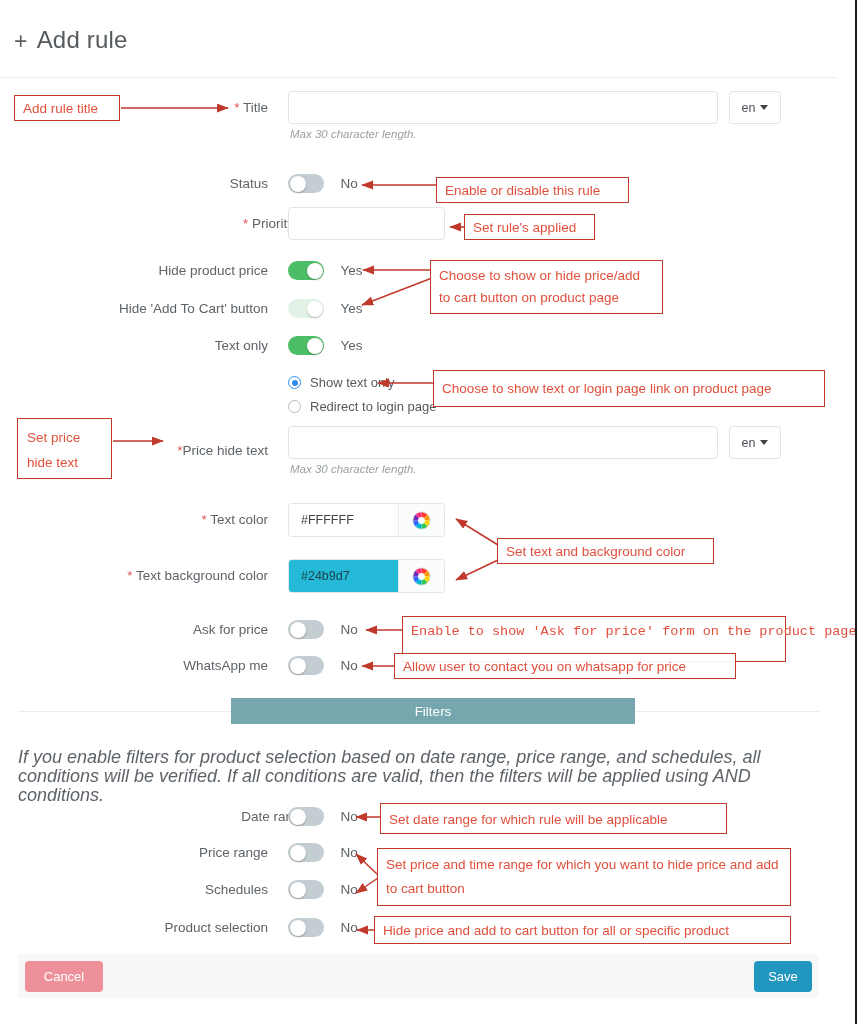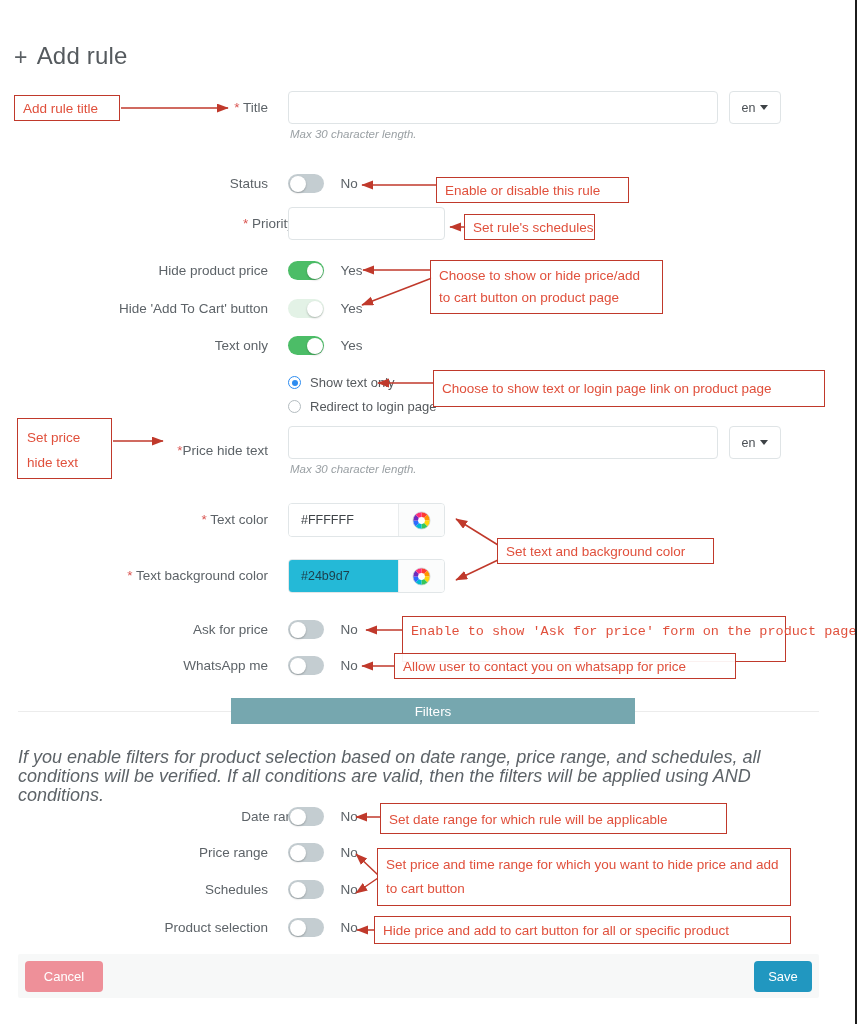--- a/index.html
+++ b/index.html
@@ -14,21 +14,21 @@
     height: 1024px;
     background: #ffffff;
     overflow: hidden;
     border-right: 2px solid #1c1c1c;
     box-sizing: border-box;
   }
 
   
   .header {
     position: absolute;
-    left: 0; top: 16px;
+    left: 0; top: 0;
     width: 837px;
     height: 78px;
     border-bottom: 1px solid #eceff1;
     box-sizing: border-box;
     background: #fff;
   }
   .header-title {
     position: absolute;
     left: 14px; top: 26px;
     font-size: 24px;
@@ -509,21 +509,21 @@
 
       <line x1="378" y1="875" x2="356" y2="854" stroke="#c0392b" stroke-width="1.5" marker-end="url(#ah)"></line>
 
       <line x1="378" y1="878" x2="356" y2="893" stroke="#c0392b" stroke-width="1.5" marker-end="url(#ah)"></line>
 
       <line x1="375" y1="930" x2="357" y2="930" stroke="#c0392b" stroke-width="1.5" marker-end="url(#ah)"></line>
     </svg>
 
     <div class="anno-box" style="left:14px;top:95px;width:106px;height:26px;">Add rule title</div>
     <div class="anno-box" style="left:436px;top:177px;width:193px;height:26px;">Enable or disable this rule</div>
-    <div class="anno-box" style="left:464px;top:214px;width:131px;height:26px;">Set rule's schedules</div>
+    <div class="anno-box" style="left:464px;top:214px;width:131px;height:26px;">Set rule's applied</div>
     <div class="anno-box wrap" style="left:430px;top:260px;width:233px;height:54px;line-height:22px;">Choose to show or hide price/add to cart button on product page</div>
     <div class="anno-box" style="left:433px;top:370px;width:392px;height:37px;padding-top:9px;">Choose to show text or login page link on product page</div>
     <div class="anno-box wrap" style="left:17px;top:418px;width:95px;height:61px;line-height:25px;padding:6px 9px;">Set price hide text</div>
     <div class="anno-box" style="left:497px;top:538px;width:217px;height:26px;">Set text and background color</div>
     <div class="anno-box" style="left:402px;top:616px;width:384px;height:46px;padding-top:6px;font-family:Liberation Mono, monospace;">Enable to show 'Ask for price' form on the product page</div>
     <div class="anno-box" style="left:394px;top:653px;width:342px;height:26px;">Allow user to contact you on whatsapp for price</div>
     <div class="anno-box" style="left:380px;top:803px;width:347px;height:31px;padding-top:7px;">Set date range for which rule will be applicable</div>
     <div class="anno-box wrap" style="left:377px;top:848px;width:414px;height:58px;line-height:24px;">Set price and time range for which you  want to hide price and add to cart button</div>
     <div class="anno-box" style="left:374px;top:916px;width:417px;height:28px;padding-top:5px;">Hide price and add to cart button for all or specific product</div>
   </div>

